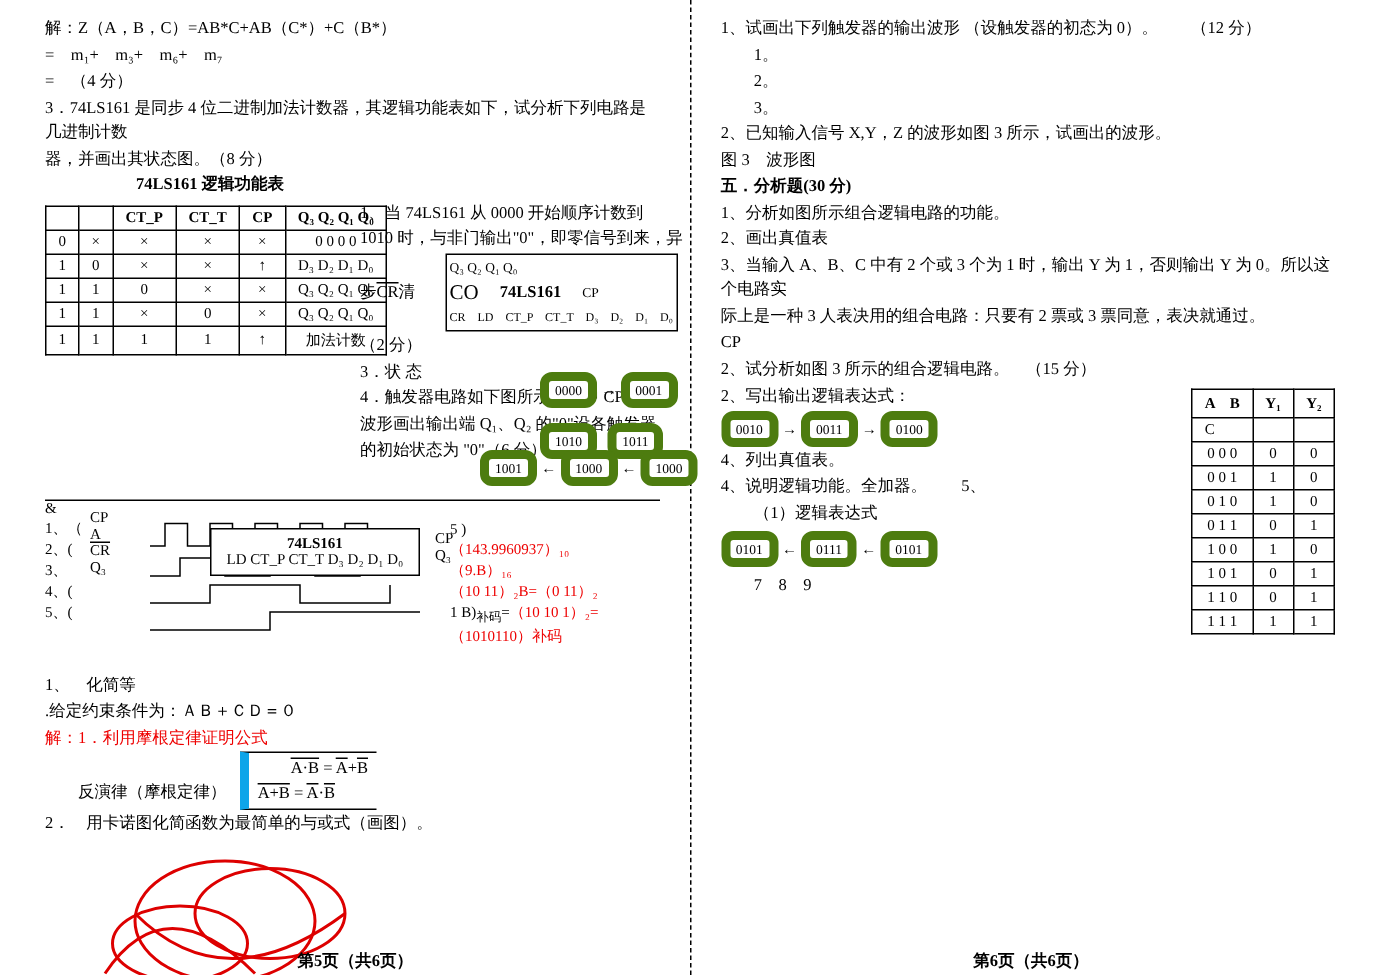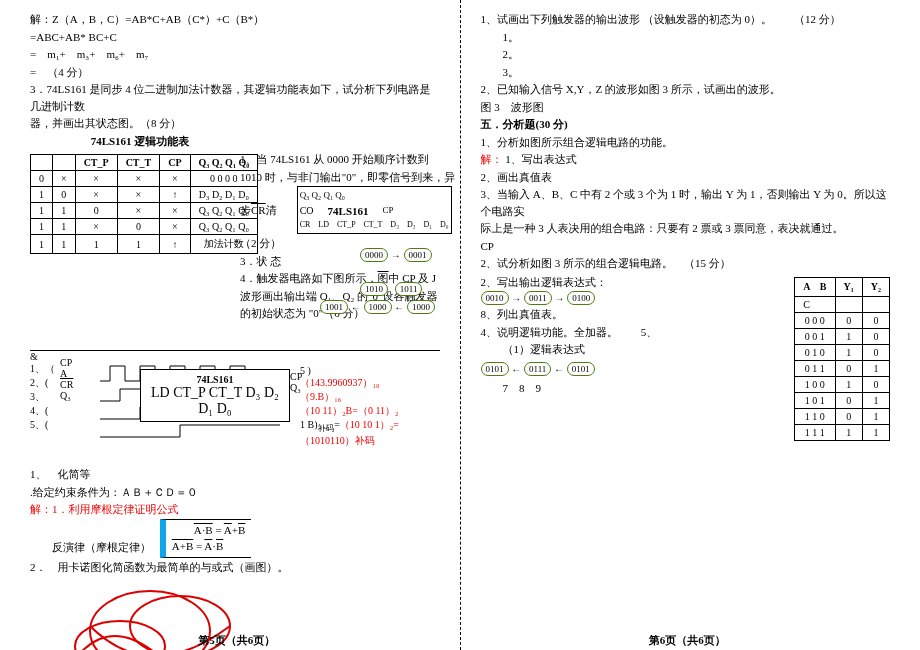--- a/index.html
+++ b/index.html
@@ -52,42 +52,41 @@
   }
   .ic-box {
     border: 1px solid #000;
     text-align: center;
     padding: 4px 10px;
     font-size: 10px;
     display: inline-block;
     background: #fff;
   }
   .statebox {
-    border: 1px solid #4d7c0f;
+    border: 6px solid #4d7c0f;
     border-radius: 8px;
     padding: 1px 4px;
     font-size: 9px;
     display: inline-block;
     background: #fff;
   }
   .arrow { font-size: 10px; }
   .kmap { position: relative; height: 110px; width: 250px; }
   .kmap svg { position: absolute; top: 0; left: 0; }
   .overline { text-decoration: overline; }
   .indent { text-indent: 2em; }
   .truthtable td, .truthtable th { padding: 1px 6px; }
 </style>
 </head>
 <body>
 
 <div class="page">
 
   <div class="left-col">
     <div class="line">解：Z（A，B，C）=AB*C+AB（C*）+C（B*）</div>
-    <div class="line">=ABC+AB* BC+C</div>
     <div class="line">=　m₁+　m₃+　m₆+　m₇</div>
     <div class="line">=　（4 分）</div>
     <div class="line">3．74LS161 是同步 4 位二进制加法计数器，其逻辑功能表如下，试分析下列电路是几进制计数</div>
     <div class="line">器，并画出其状态图。（8 分）</div>
     <div class="line bold" style="text-align:center;width:220px">74LS161 逻辑功能表</div>
 
     <div style="position:relative;height:200px;">
 
       <div style="position:absolute;left:0;top:0;">
         <table class="func">
@@ -145,21 +144,21 @@
       </div>
 
       <div style="position:absolute;left:210px;top:0;width:240px;">
         <div class="line">1、当 74LS161 从 0000 开始顺序计数到</div>
         <div class="line">1010 时，与非门输出"0"，即零信号到来，异</div>
         <div class="line" style="display:flex;align-items:center;">
           <span>步<span class="overline">CR</span>清</span>
           <div style="margin-left:20px;border:1px solid #000;padding:2px;background:#fff;">
             <div style="font-size:9px;">Q₃ Q₂ Q₁ Q₀</div>
             <div style="display:flex;align-items:center;">
-              <span style="font-size:10px;">CO</span>
+              <span style="font-size:14px;">CO</span>
               <span class="bold" style="margin:0 14px;">74LS161</span>
               <span style="font-size:9px;">CP</span>
             </div>
             <div style="font-size:8px;">CR　LD　CT_P　CT_T　D₃　D₂　D₁　D₀</div>
           </div>
         </div>
         <div class="line">（2 分）</div>
         <div class="line">3．状 态</div>
         <div class="line">
           <span>4．触发器电路如下图所示</span>，<span class="overline">图</span>中 CP 及 J
@@ -188,21 +187,21 @@
       </div>
       <div style="position:absolute;left:70px;top:10px;">
         <svg width="190" height="90">
           <path d="M0,20 h10 v-15 h15 v15 h15 v-15 h15 v15 h15 v-15 h15 v15 h15 v-15 h15 v15 h15 v-15 h15 v15 h15" stroke="#000" fill="none"></path>
           <path d="M0,40 h20 v-12 h30 v12 h30 v-12 h30 v12 h30 v-12 h30 v12" stroke="#000" fill="none"></path>
           <path d="M0,58 h40 v-12 h60 v12 h60 v-12" stroke="#000" fill="none"></path>
           <path d="M0,76 h80 v-12 h100" stroke="#000" fill="none"></path>
         </svg>
         <div class="ic-box" style="position:absolute;left:40px;top:8px;font-size:10px;">
           <span class="bold">74LS161</span><br>
-          <span style="font-size:14px;">LD CT_P CT_T D₃ D₂ D₁ D₀</span>
+          <span style="font-size:10px;">LD CT_P CT_T D₃ D₂ D₁ D₀</span>
         </div>
       </div>
       <div style="position:absolute;left:260px;top:20px;font-size:10px;">
         <div>CP</div>
         <div>Q₃</div>
       </div>
       <div style="position:absolute;left:270px;top:14px;font-size:10px;">
         <div>5 )</div>
         <div class="red">（143.9960937）₁₀</div>
         <div class="red">（9.B）₁₆</div>
@@ -242,42 +241,38 @@
 
   <div class="right-col">
     <div class="line">1、试画出下列触发器的输出波形 （设触发器的初态为 0）。　　（12 分）</div>
     <div class="line indent">1。</div>
     <div class="line indent">2。</div>
     <div class="line indent">3。</div>
     <div class="line">2、已知输入信号 X,Y，Z 的波形如图 3 所示，试画出的波形。</div>
     <div class="line">图 3　波形图</div>
     <div class="line"><span class="bold">五．分析题(30 分)</span></div>
     <div class="line">1、分析如图所示组合逻辑电路的功能。</div>
-    <div class="line">
-      <span class="red">解：</span>
-      <span>1、写出表达式</span>
-    </div>
     <div class="line">2、画出真值表</div>
     <div class="line">3、当输入 A、B、C 中有 2 个或 3 个为 1 时，输出 Y 为 1，否则输出 Y 为 0。所以这个电路实</div>
     <div class="line">际上是一种 3 人表决用的组合电路：只要有 2 票或 3 票同意，表决就通过。</div>
     <div class="line">CP</div>
     <div class="line">2、试分析如图 3 所示的组合逻辑电路。　（15 分）</div>
 
     <div style="display:flex;align-items:flex-start;">
       <div style="flex:1;">
         <div class="line">2、写出输出逻辑表达式：</div>
 
         <div style="margin:0 0;">
           <span class="statebox">0010</span>
           <span class="arrow">→</span>
           <span class="statebox">0011</span>
           <span class="arrow">→</span>
           <span class="statebox">0100</span>
         </div>
-        <div class="line">8、列出真值表。</div>
+        <div class="line">4、列出真值表。</div>
         <div class="line">
           <span>4、说明逻辑功能。全加器。</span>
           <span style="margin-left:20px;">5、</span>
         </div>
         <div class="line indent">（1）逻辑表达式</div>
         <div style="margin:4px 0;">
           <span class="statebox">0101</span>
           <span class="arrow">←</span>
           <span class="statebox">0111</span>
           <span class="arrow">←</span>

